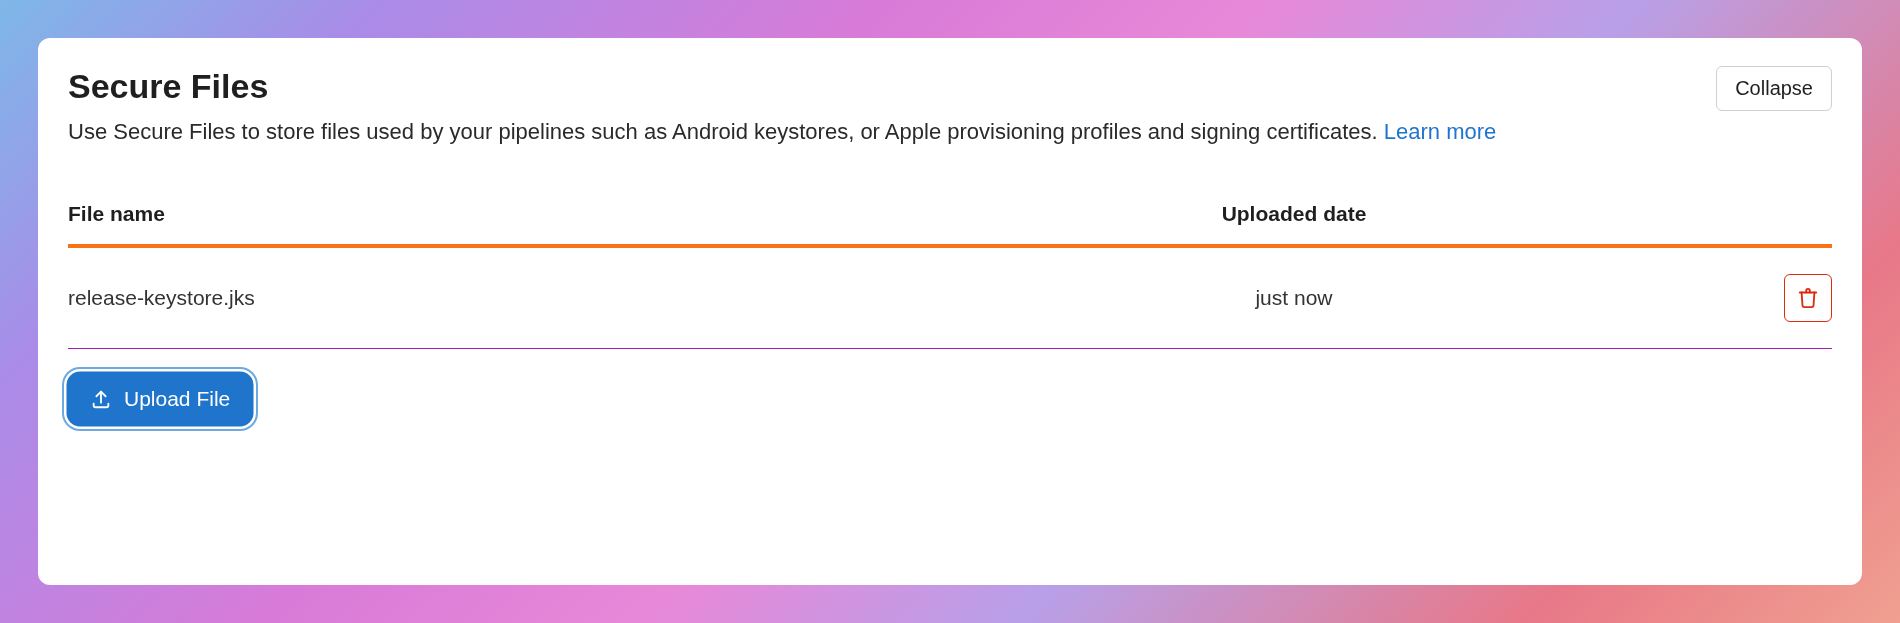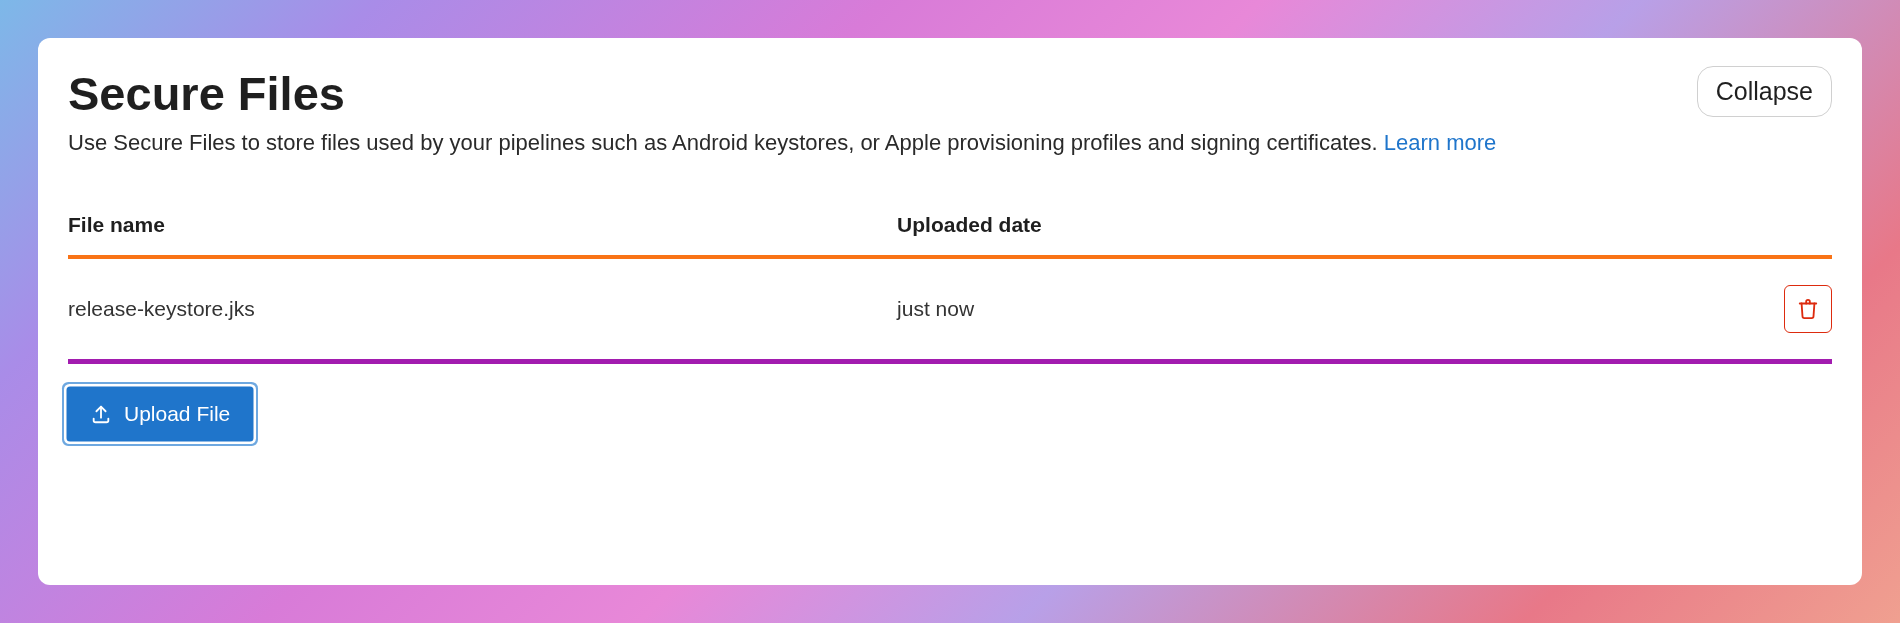--- a/index.html
+++ b/index.html
@@ -24,31 +24,31 @@
       padding: 28px 30px 30px 30px;
       display: flex;
       flex-direction: column;
     }
     .header-row {
       display: flex;
       justify-content: space-between;
       align-items: flex-start;
     }
     .title {
-      font-size: 47px;
+      font-size: 34px;
       font-weight: 700;
       color: #1f1f1f;
       line-height: 1.2;
     }
     .collapse-btn {
       background: #ffffff;
       border: 1px solid #d0d0d0;
-      border-radius: 16px;
+      border-radius: 6px;
       padding: 10px 18px;
-      font-size: 25px;
+      font-size: 20px;
       color: #1f1f1f;
       cursor: pointer;
       font-family: inherit;
     }
     .description {
       font-size: 22px;
       color: #2a2a2a;
       line-height: 1.5;
       margin-top: 4px;
       max-width: 92%;
@@ -69,31 +69,32 @@
     .th {
       font-size: 21px;
       font-weight: 700;
       color: #1f1f1f;
     }
     .col-name {
       flex: 0 0 47%;
     }
     .col-date {
       flex: 0 0 45%;
+      text-align: center;
     }
     .col-actions {
       flex: 1;
       display: flex;
       justify-content: flex-end;
     }
     .trow {
       display: flex;
       align-items: center;
       padding: 26px 0;
-      border-bottom: 5px solid #a21caf;
+      border-bottom: 1px solid #a21caf;
     }
     .td {
       font-size: 21px;
       color: #333333;
     }
     .delete-btn {
       width: 48px;
       height: 48px;
       border: 1.5px solid #dd2b0e;
       background: #ffffff;
@@ -111,21 +112,21 @@
       stroke-width: 2;
       stroke-linecap: round;
       stroke-linejoin: round;
     }
     .footer-actions {
       margin-top: 24px;
     }
     .upload-btn {
       background: #1f75cb;
       border: none;
-      border-radius: 2px;
+      border-radius: 12px;
       padding: 14px 22px;
       font-size: 21px;
       font-weight: 500;
       color: #ffffff;
       cursor: pointer;
       display: inline-flex;
       align-items: center;
       gap: 12px;
       font-family: inherit;
       box-shadow: 0 0 0 1.5px #1f75cb, 0 0 0 4px #ffffff, 0 0 0 6px #6ea8e0;

